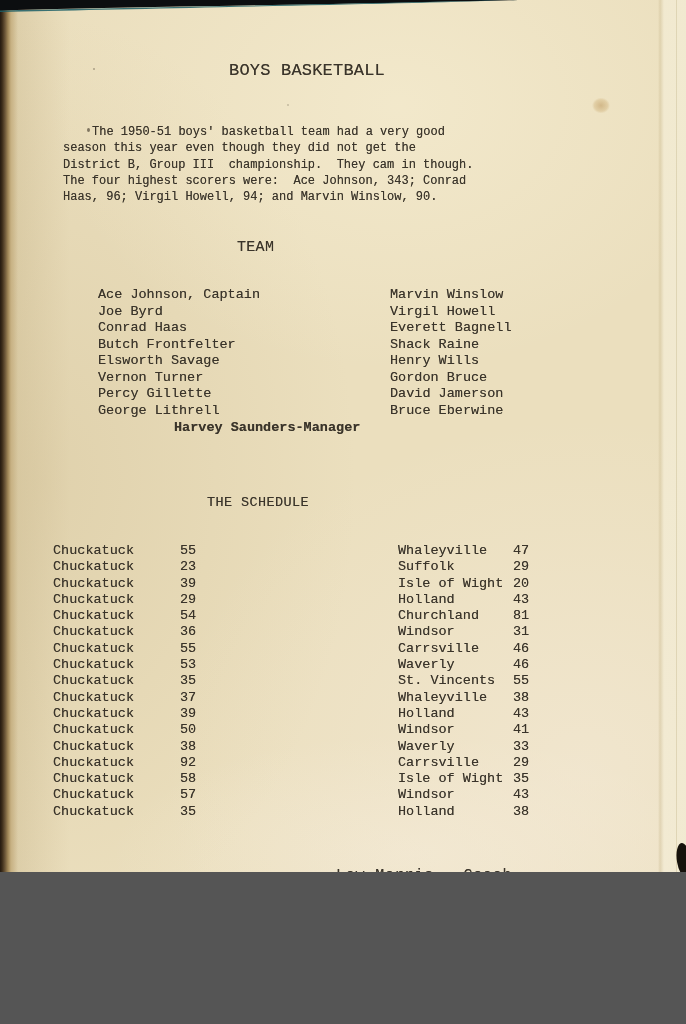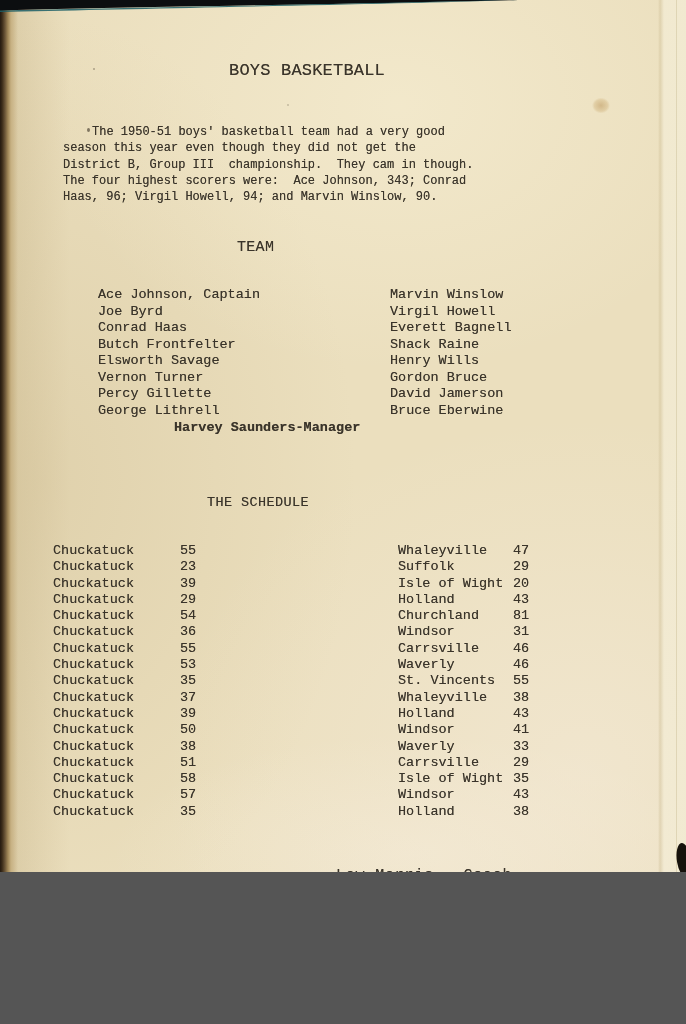--- a/index.html
+++ b/index.html
@@ -165,21 +165,21 @@
         <span class="c4">41</span>
       </div>
       <div class="sched-row">
         <span class="c1">Chuckatuck</span>
         <span class="c2">38</span>
         <span class="c3">Waverly</span>
         <span class="c4">33</span>
       </div>
       <div class="sched-row">
         <span class="c1">Chuckatuck</span>
-        <span class="c2">51</span>
+        <span class="c2">92</span>
         <span class="c3">Carrsville</span>
         <span class="c4">29</span>
       </div>
       <div class="sched-row">
         <span class="c1">Chuckatuck</span>
         <span class="c2">58</span>
         <span class="c3">Isle of Wight</span>
         <span class="c4">35</span>
       </div>
       <div class="sched-row">

